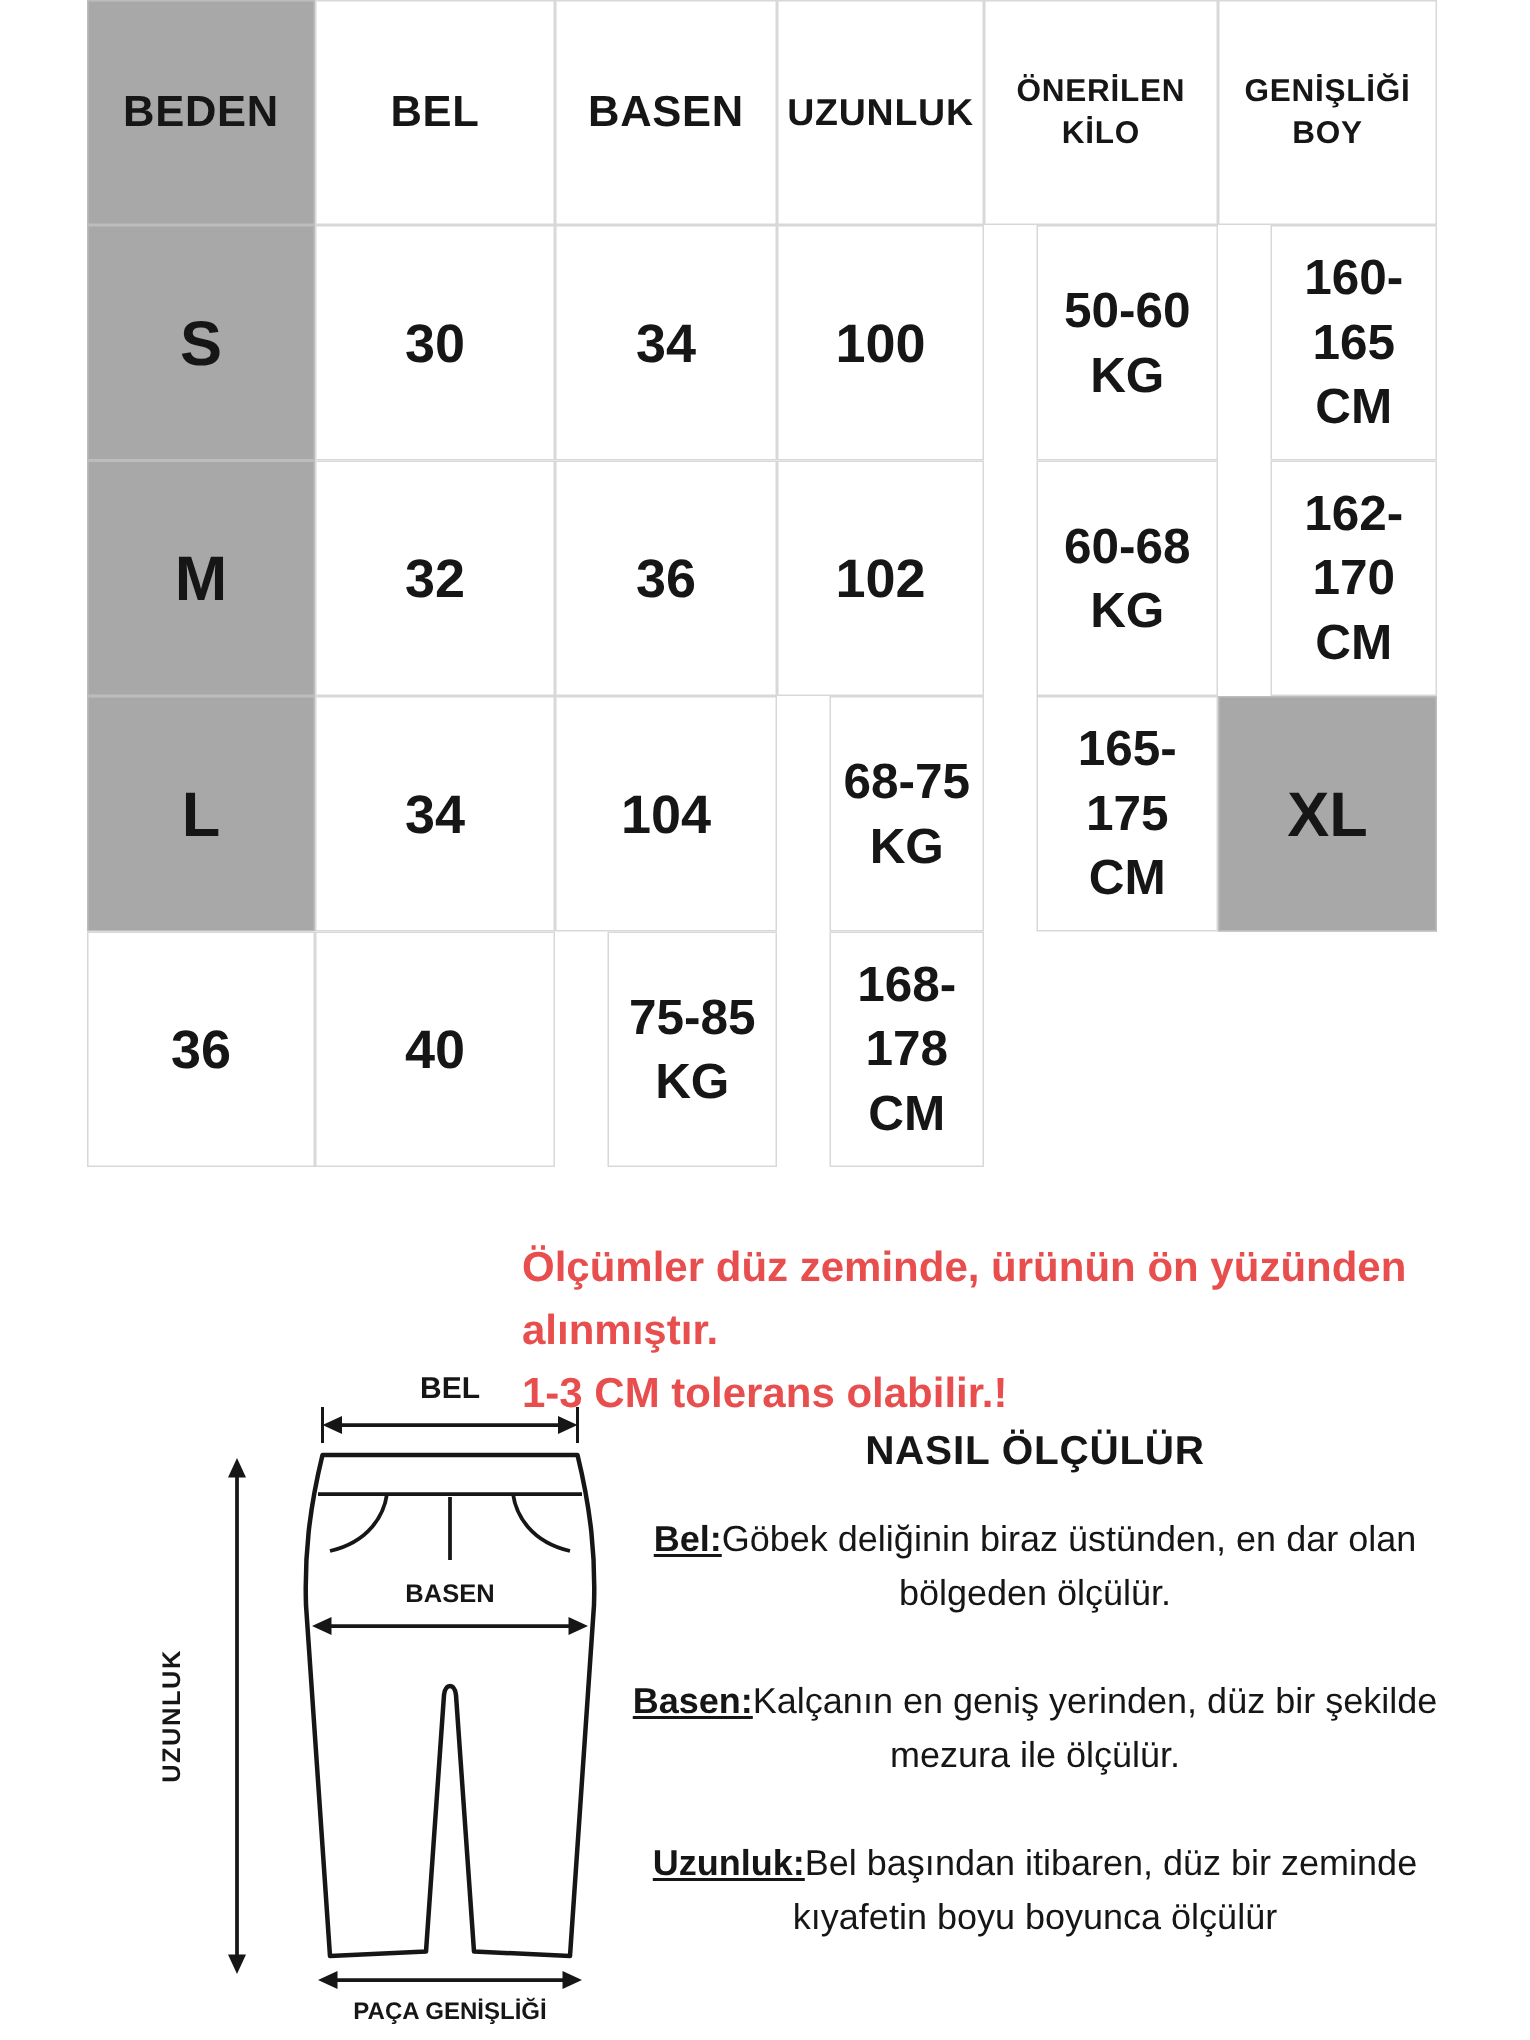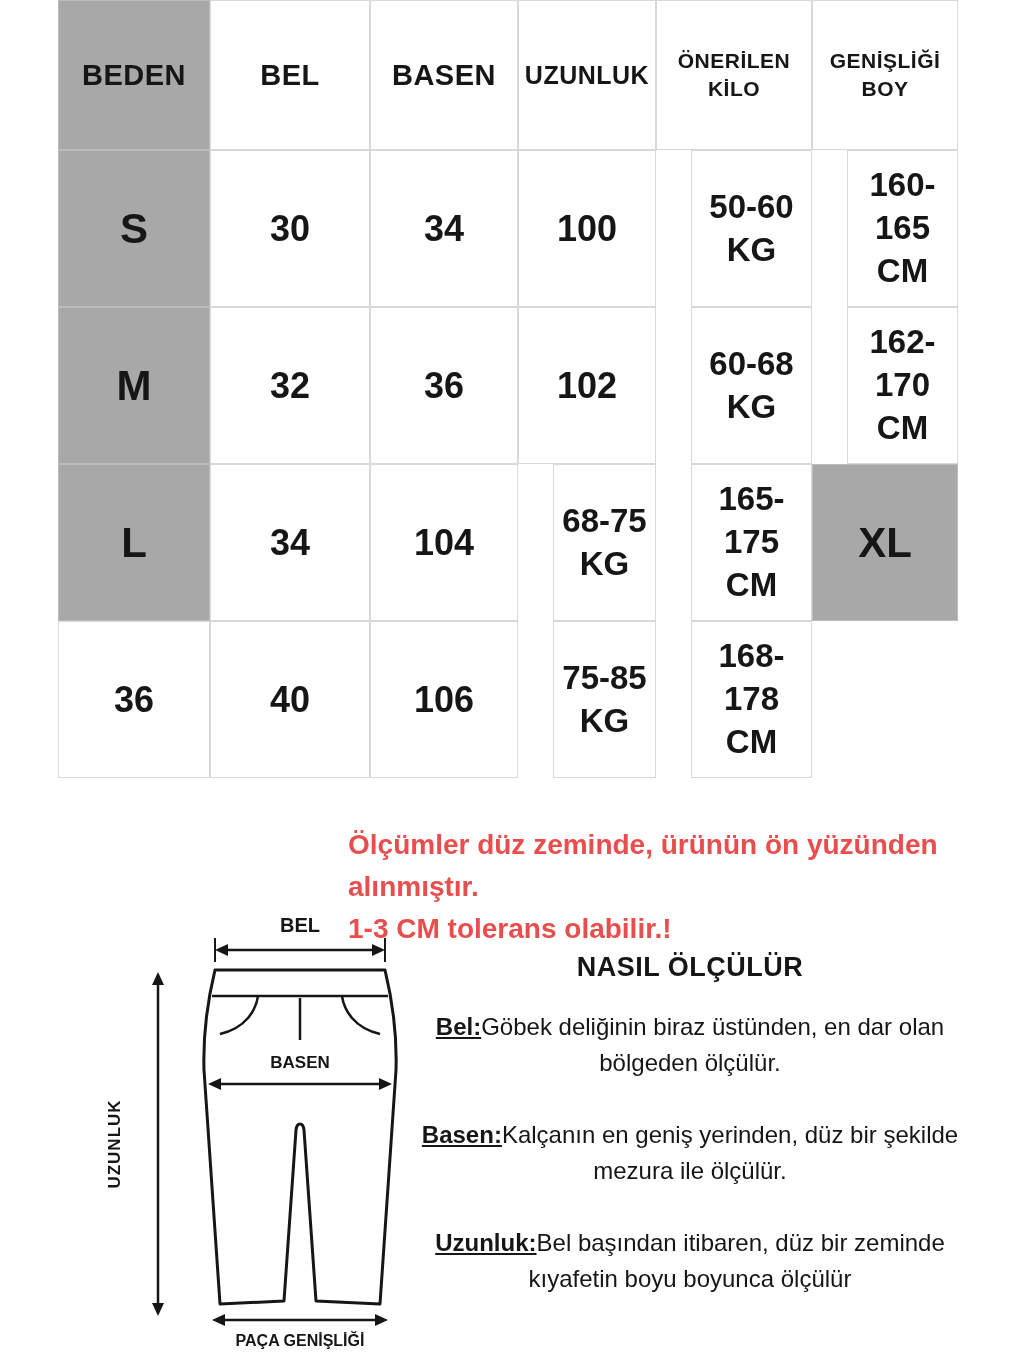--- a/index.html
+++ b/index.html
@@ -94,21 +94,20 @@
     <span>KG</span>
   </div>
   <div class="cell two-line">
     <span>165-175</span>
     <span>CM</span>
   </div>
 
   <div class="cell gray size-letter">XL</div>
   <div class="cell num">36</div>
   <div class="cell num">40</div>
-  <div class="cell num">106</div>
   <div class="cell two-line">
     <span>75-85</span>
     <span>KG</span>
   </div>
   <div class="cell two-line">
     <span>168-178</span>
     <span>CM</span>
   </div>
 </div>
 

